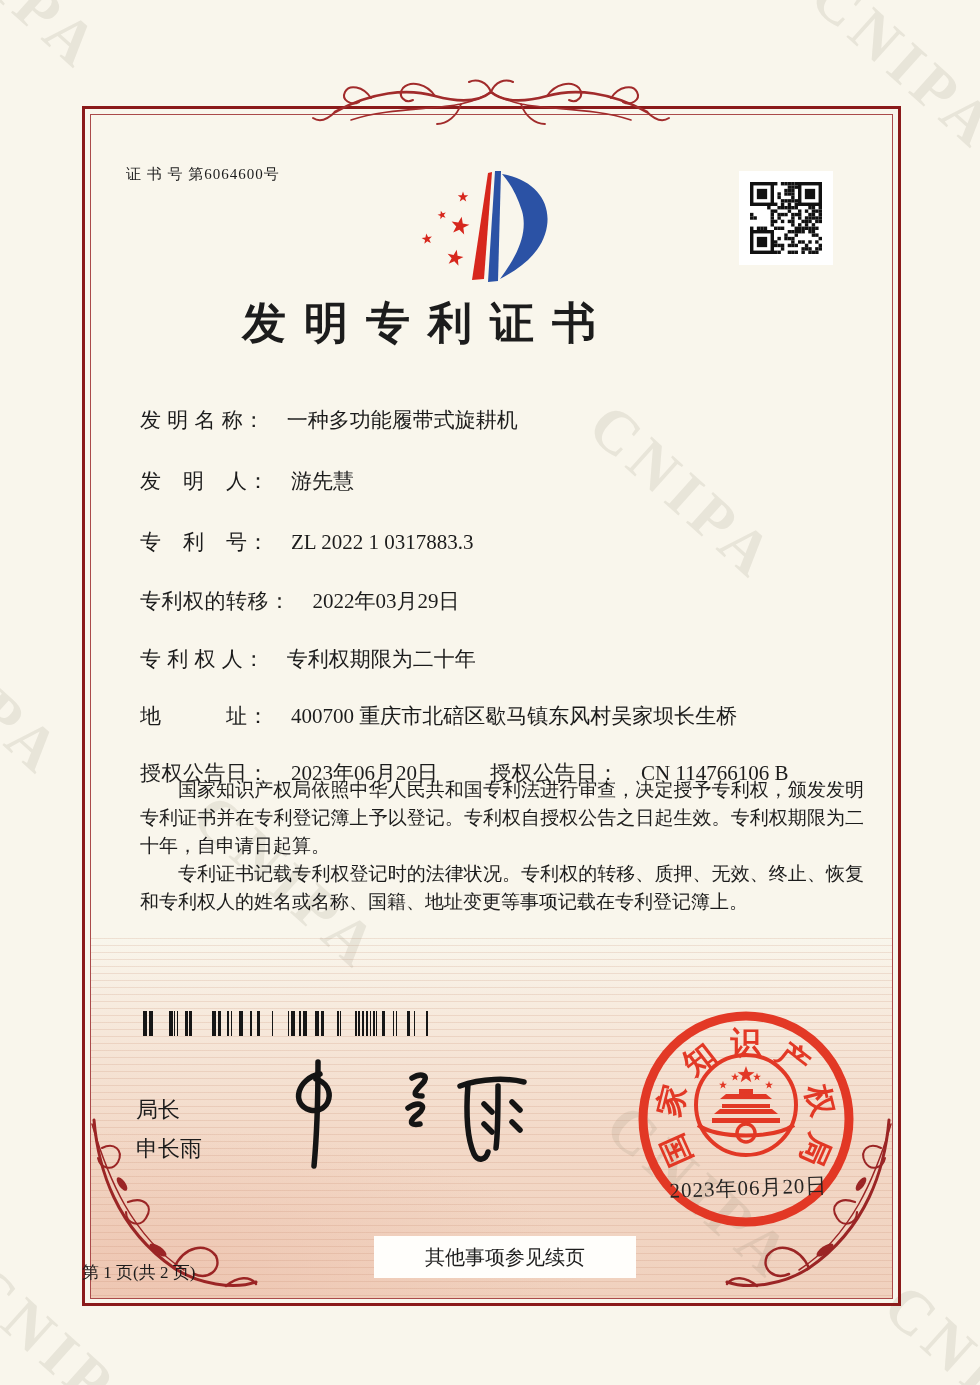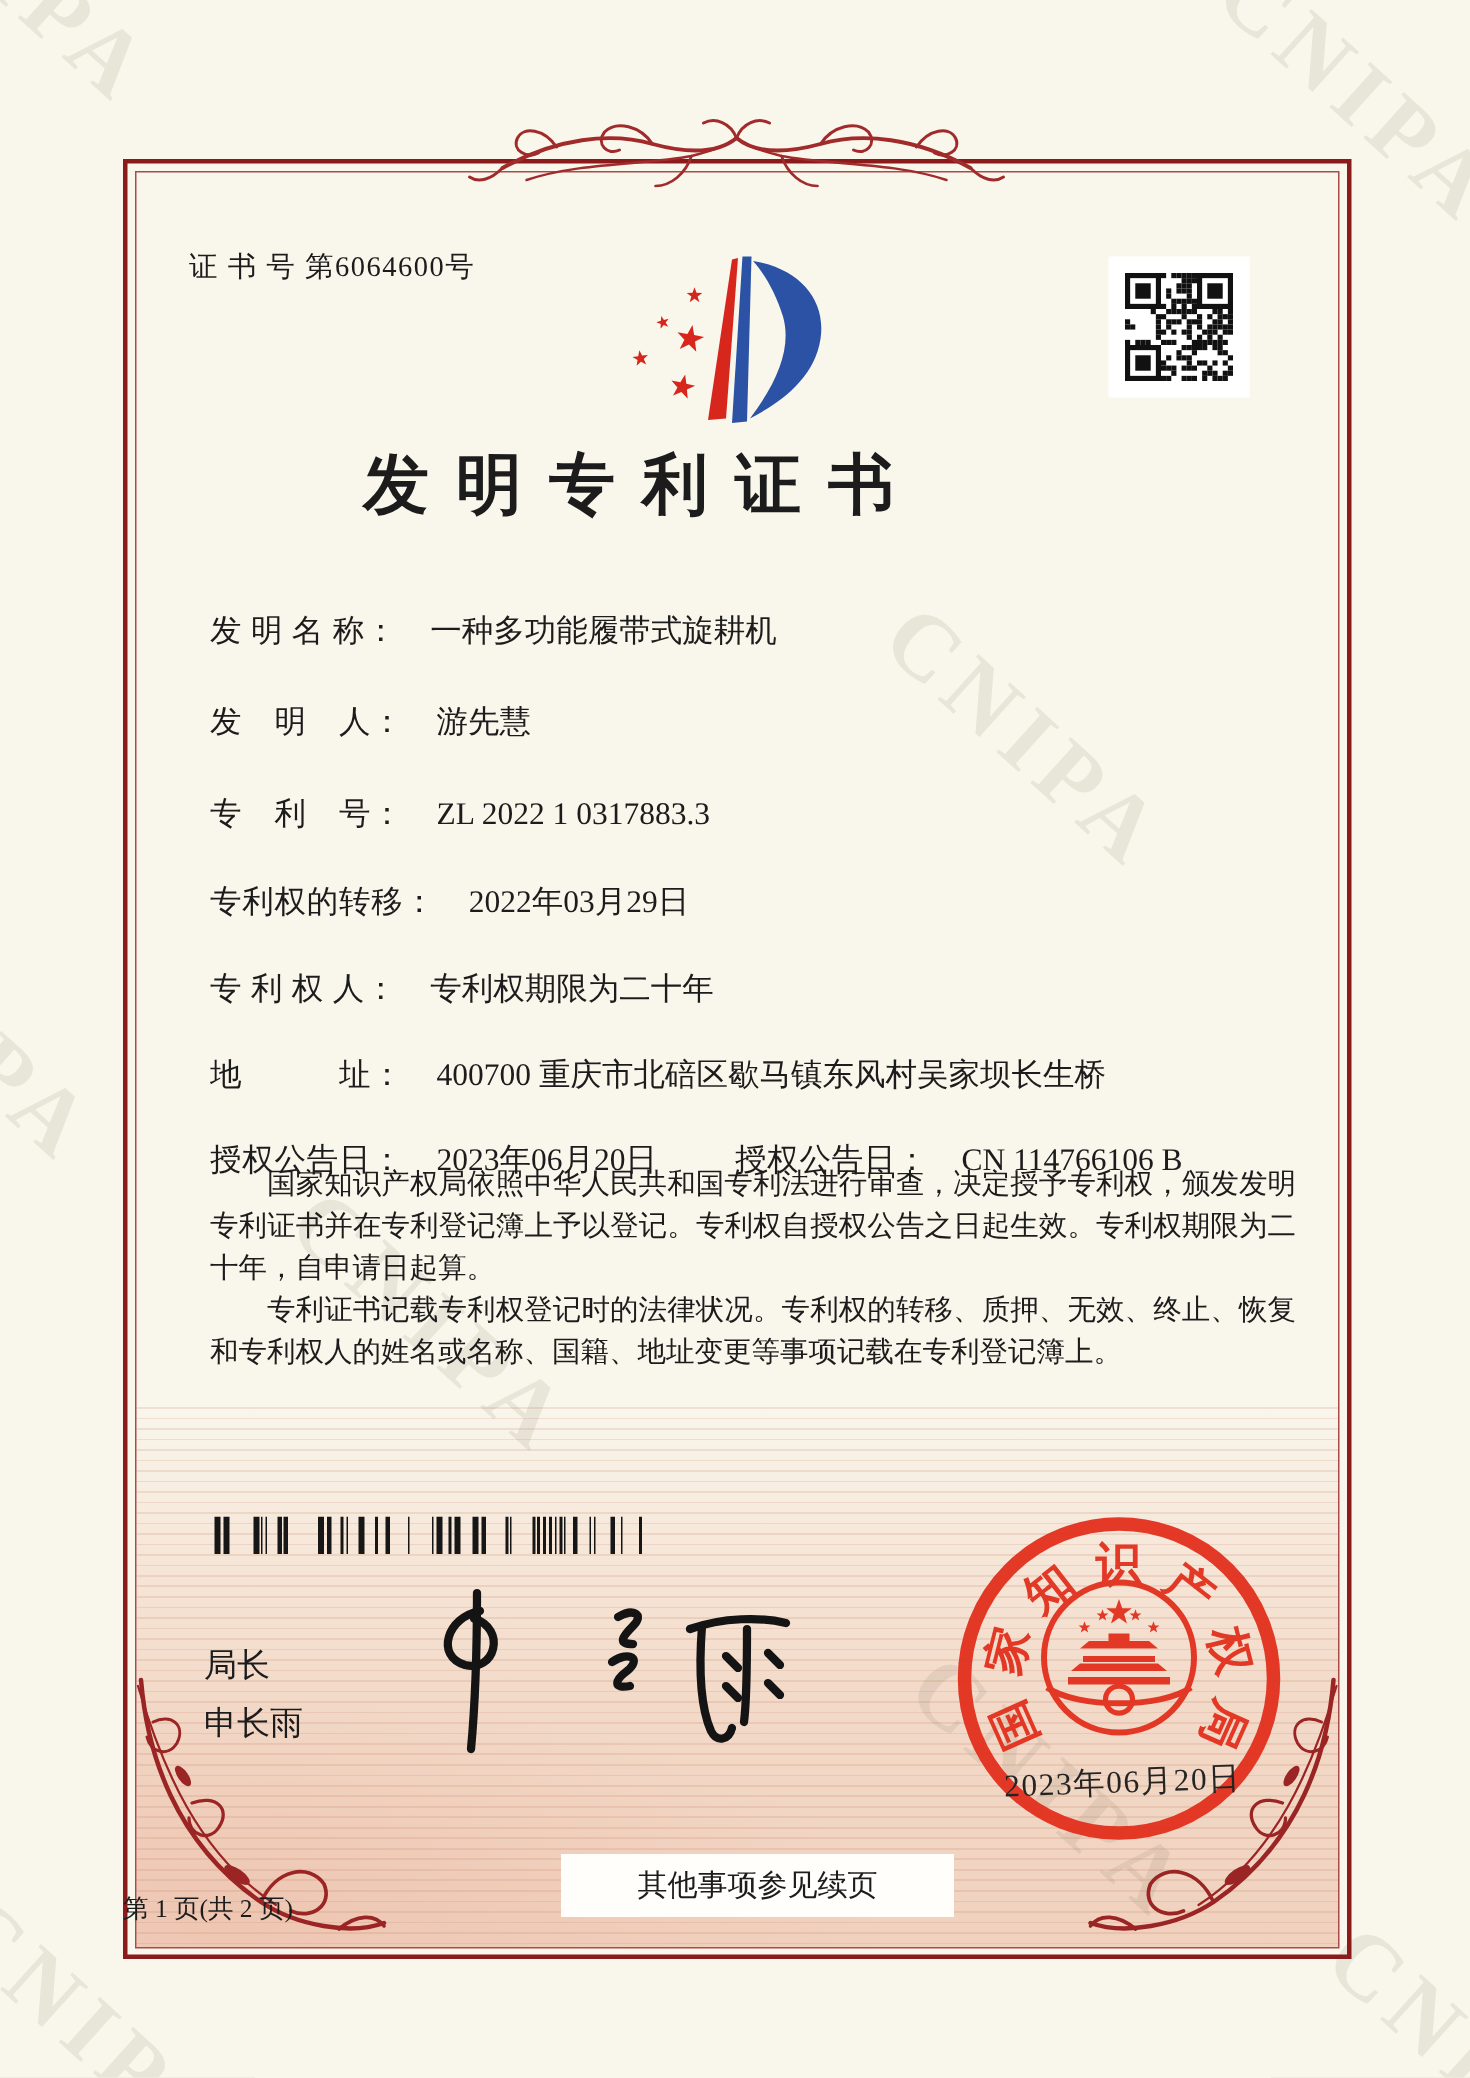--- a/index.html
+++ b/index.html
@@ -18,21 +18,21 @@
       repeating-linear-gradient(180deg, rgba(190,125,95,.18) 0 1px, rgba(0,0,0,0) 1px 7px),
       radial-gradient(90% 70% at 8% 95%, rgba(238,198,178,.95) 0%, rgba(238,198,178,0) 60%),
       linear-gradient(180deg, rgba(244,220,204,0) 0%, rgba(244,220,204,.5) 22%, rgba(242,214,196,.9) 55%, #f0d1be 100%);}
   
   .frame-outer{position:absolute;z-index:5;left:82px;top:106px;width:819px;height:1200px;
       box-sizing:border-box;border:3px solid #8b1a1a;pointer-events:none;}
   .frame-inner{position:absolute;z-index:5;left:90px;top:114px;width:803px;height:1185px;
       box-sizing:border-box;border:1px solid #aa4a4a;pointer-events:none;}
   .ornament{position:absolute;z-index:6;pointer-events:none;}
   
-  .cert-no{position:absolute;z-index:10;left:126px;top:165px;font-size:19px;letter-spacing:1px;text-align:right;}
+  .cert-no{position:absolute;z-index:10;left:126px;top:165px;font-size:15px;letter-spacing:1px;text-align:right;}
   .logo{position:absolute;z-index:10;left:415px;top:166px;}
   .qr-box{position:absolute;z-index:10;left:739px;top:171px;width:94px;height:94px;background:#fff;}
   .qr-box svg{position:absolute;left:11px;top:11px;}
   .title{position:absolute;z-index:10;left:0;width:856px;top:294px;text-align:center;
          font-size:44px;font-weight:700;letter-spacing:18px;}
   .frow{position:absolute;z-index:10;left:140px;height:28px;font-size:21px;white-space:nowrap;}
   .frow .lbl{letter-spacing:.5px;}
   .frow .val{margin-left:22px;}
   .col2{position:absolute;left:350px;top:0;}
   .paras{position:absolute;z-index:10;left:140px;top:776px;width:724px;

